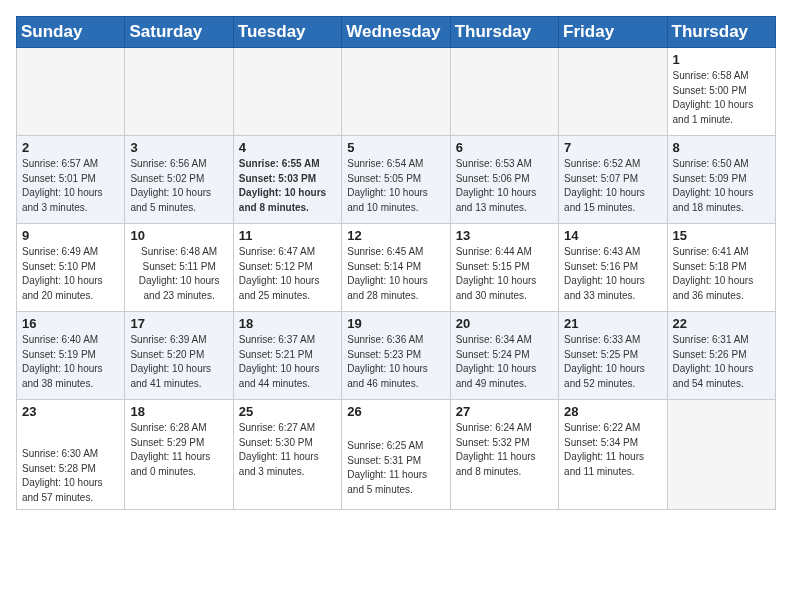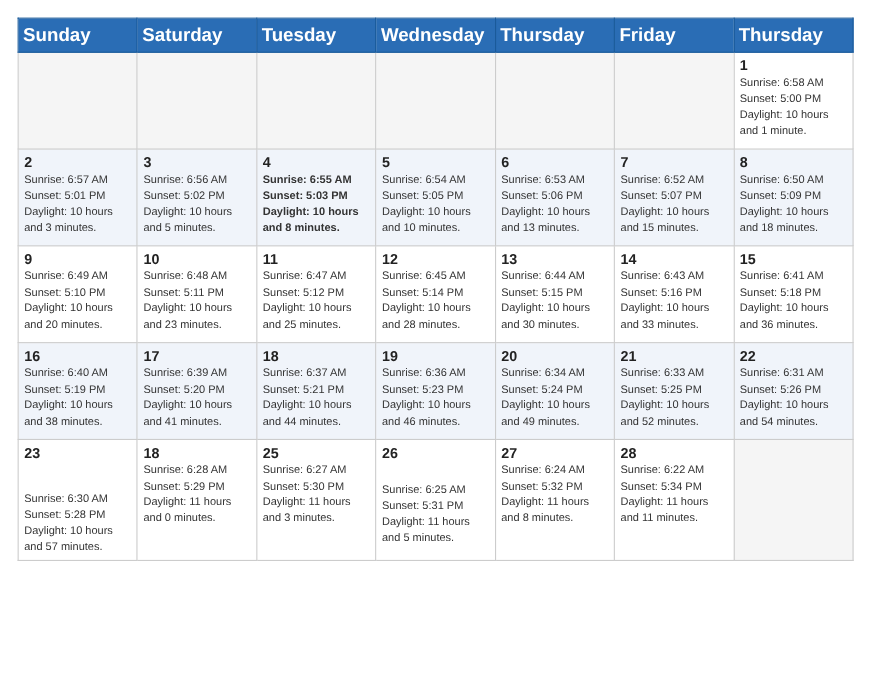--- a/index.html
+++ b/index.html
@@ -165,21 +165,21 @@
         <tr>
           <td>
             <span class="day-num">9</span>
             <div class="day-info" style="white-space: pre-line;">Sunrise: 6:49 AM
 Sunset: 5:10 PM
 Daylight: 10 hours
 and 20 minutes.</div>
           </td>
           <td>
             <span class="day-num">10</span>
-            <div class="day-info" style="white-space: pre-line;">Sunrise: 6:48 AM
+            <div class="day-info" style="white-space: pre-line; text-align: center;">Sunrise: 6:48 AM
 Sunset: 5:11 PM
 Daylight: 10 hours
 and 23 minutes.</div>
           </td>
           <td>
             <span class="day-num">11</span>
             <div class="day-info" style="white-space: pre-line;">Sunrise: 6:47 AM
 Sunset: 5:12 PM
 Daylight: 10 hours
 and 25 minutes.</div>

